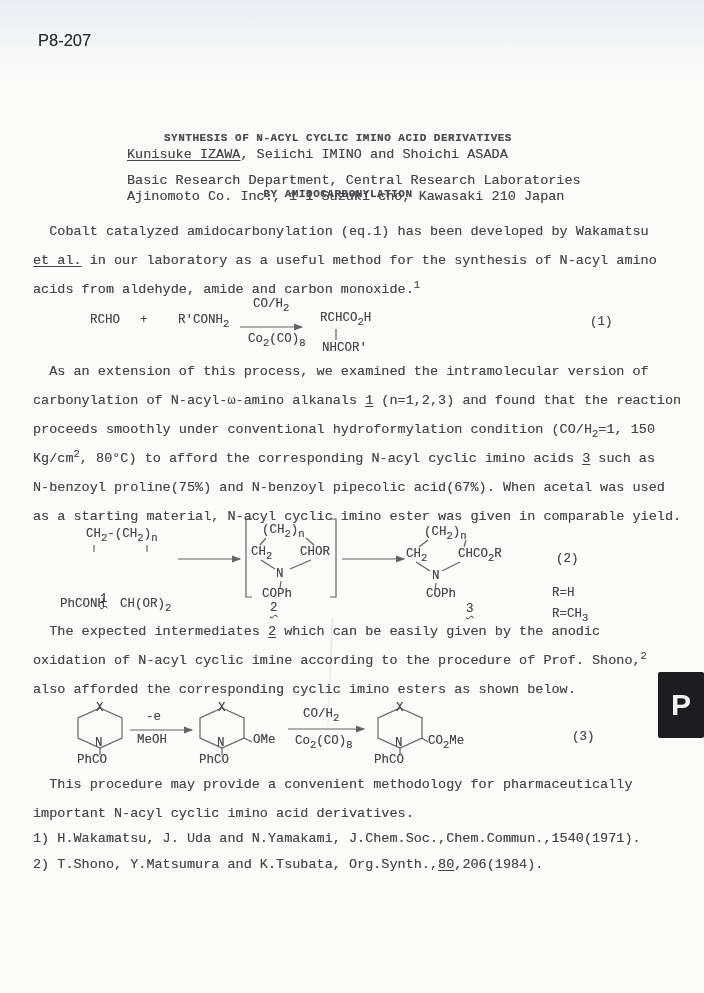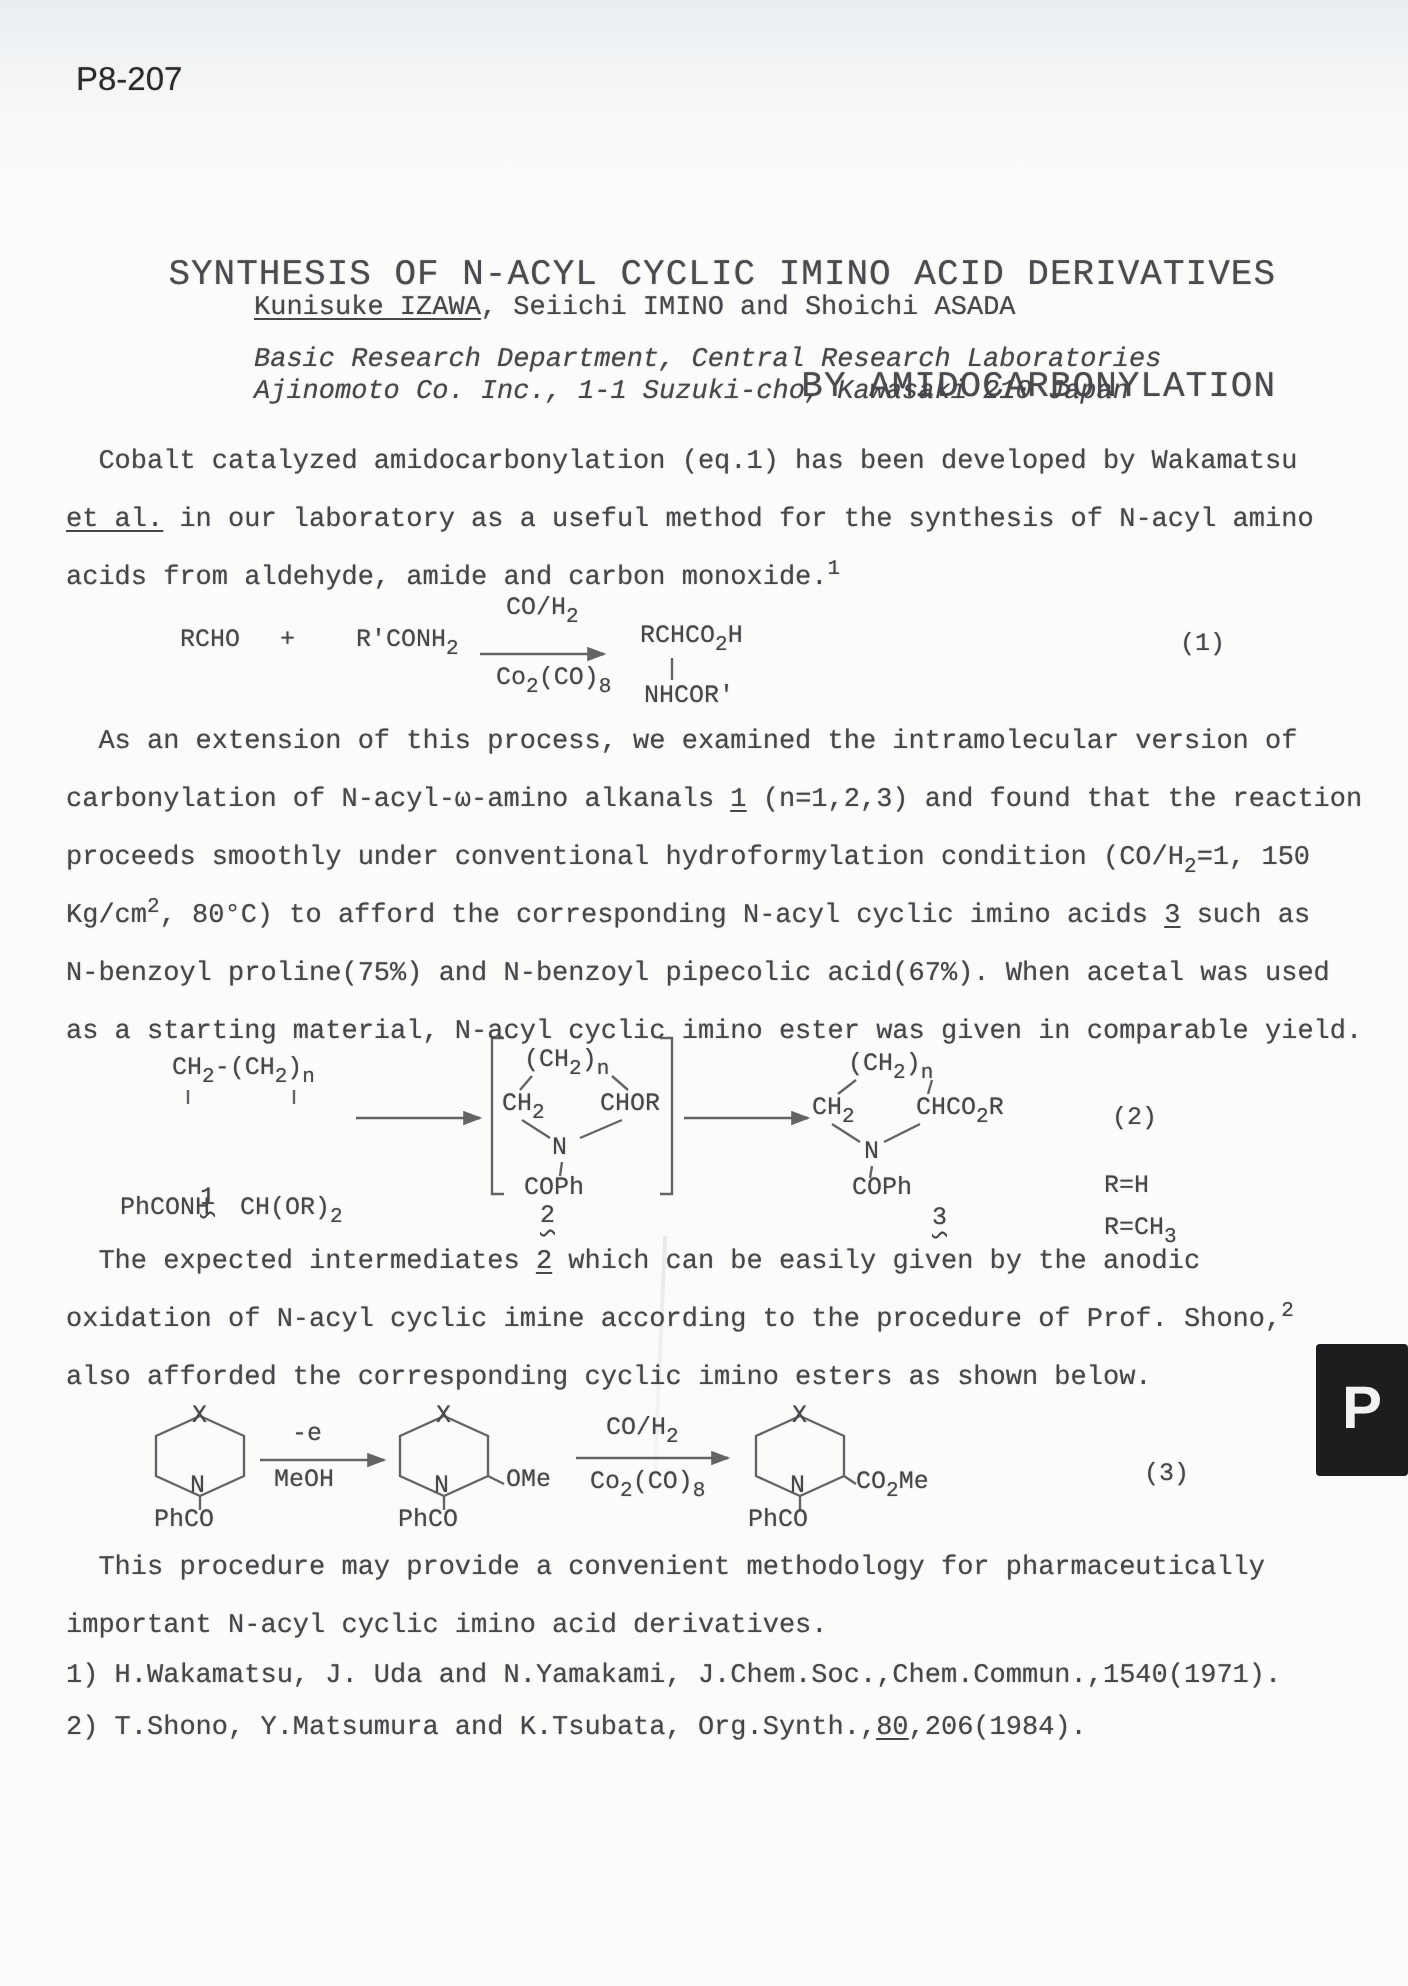--- a/index.html
+++ b/index.html
@@ -6,26 +6,26 @@
   .page{
     position:relative;width:704px;height:993px;overflow:hidden;
     background:linear-gradient(180deg,#e9edf2 0px,#f7f8f7 52px,#fbfbfa 92px);
     font-family:"Liberation Mono","DejaVu Sans Mono",monospace;
     color:#47474b;
     text-shadow:0 0 .6px rgba(70,70,75,.55);
   }
   .abs{position:absolute;white-space:pre;}
   .sans{font-family:"Liberation Sans","DejaVu Sans",sans-serif;color:#2a2a2d;font-size:16.5px;}
   .session div{line-height:22px;}
-  .title{font-size:18px;line-height:18.5px;text-align:right;letter-spacing:.5px;color:#4a4a4f;}
+  .title{font-size:11px;line-height:18.5px;text-align:center;letter-spacing:.5px;color:#4a4a4f;font-weight:bold;}
   .body13{font-size:13.5px;}
   .chem{font-size:12.5px;}
   .line{white-space:pre;}
   .para .line{height:29px;}
-  .aff .line{height:16px;font-style:italic;}
+  .aff .line{height:16px;}
   .refs .line{height:26px;}
   .xt .line{height:17px;}
   .sub{position:relative;top:4px;font-size:10.5px;}
   .sup{position:relative;top:-5px;font-size:10.5px;}
   .u{text-decoration:underline;text-underline-offset:2px;}
   .tw{text-decoration:underline wavy 1px;text-underline-offset:3px;}
   .mask{background:#fbfbfa;padding:0 1px;}
   .art{position:absolute;left:0;top:0;pointer-events:none;}
   .tab{
     position:absolute;left:658px;top:672px;width:46px;height:66px;

